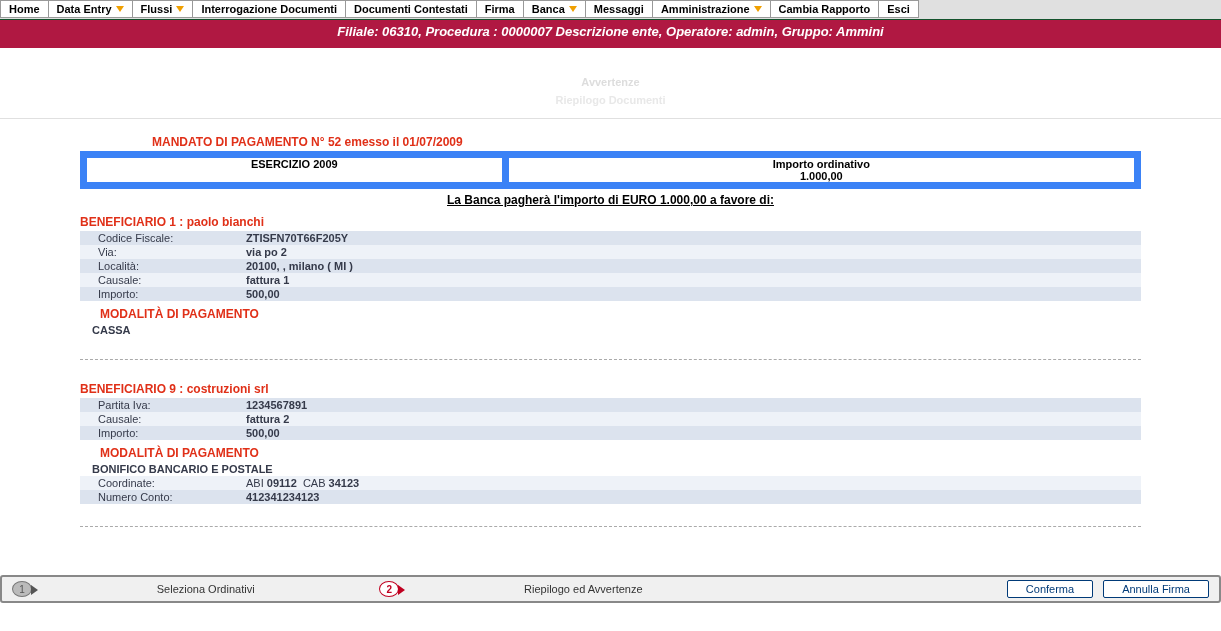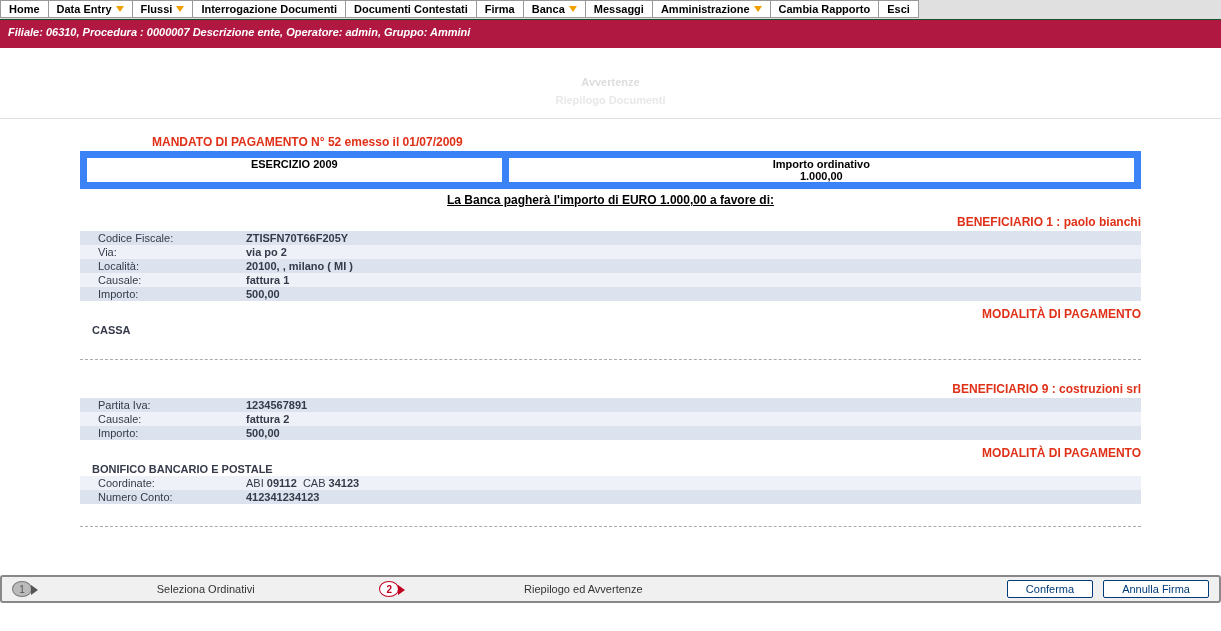--- a/index.html
+++ b/index.html
@@ -37,23 +37,23 @@
     border-left: 4px solid transparent;
     border-right: 4px solid transparent;
     border-top: 6px solid #f0a000;
     display: inline-block;
   }
   .header-strip {
     background: #b01842;
     color: #fff;
     font-style: italic;
     font-weight: bold;
-    font-size: 11px;
+    font-size: 13px;
     padding: 4px 8px;
-    text-align: left;
+    text-align: center;
     height: 28px;
     line-height: 16px;
     overflow: hidden;
     white-space: nowrap;
   }
   .alert-row {
     margin: 28px 0 6px 0;
     display: flex;
     align-items: center;
     justify-content: center;
@@ -109,21 +109,20 @@
     font-weight: bold;
     text-decoration: underline;
     font-size: 12px;
     margin: 4px 0 8px 0;
   }
   .section-head {
     color: #e03018;
     font-weight: bold;
     font-size: 12px;
     margin: 6px 0 2px 0;
-    text-align: right;
   }
   .indented-head { margin-left: 20px; }
   .detail-table { width: 100%; border-collapse: collapse; }
   .detail-table tr { background: #dce3ee; }
   .detail-table tr:nth-child(even) { background: #eef2f8; }
   .detail-table td {
     padding: 1px 6px;
     font-size: 11px;
     color: #353a4a;
     font-weight: bold;

